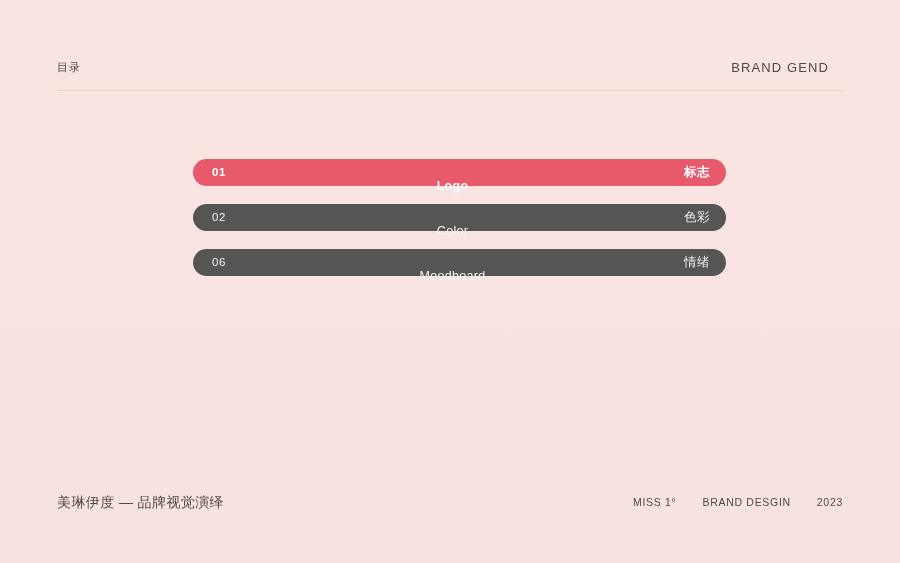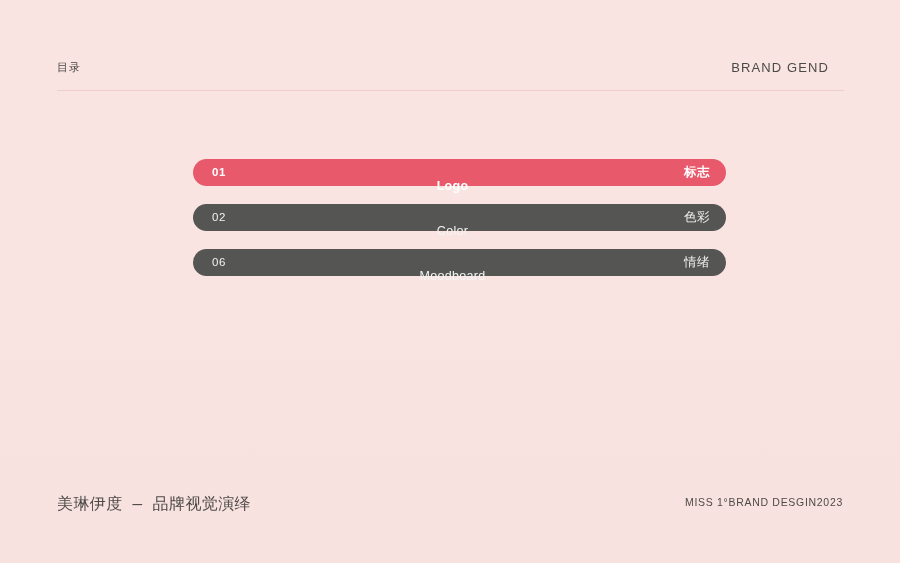--- a/index.html
+++ b/index.html
@@ -121,36 +121,36 @@
   .toc-row.active .toc-cn {
     color: #ffffff;
     font-weight: bold;
   }
 
   
   .footer-left {
     position: absolute;
     left: 57px;
     top: 494px;
-    font-size: 16px;
+    font-size: 14px;
     color: #4d4a48;
     letter-spacing: 0.4px;
-    font-family: Liberation Mono, monospace;
   }
   .footer-right {
     position: absolute;
     right: 57px;
     top: 496px;
     display: flex;
     align-items: baseline;
   }
   .footer-right span {
     font-size: 10.5px;
     color: #4d4a48;
     letter-spacing: 0.7px;
+    margin-left: 26px;
   }
   .footer-right span:first-child { margin-left: 0; }
 </style>
 </head>
 <body>
 
 <div class="slide">
 
   <div class="header">
     <div class="header-title">目录</div>

